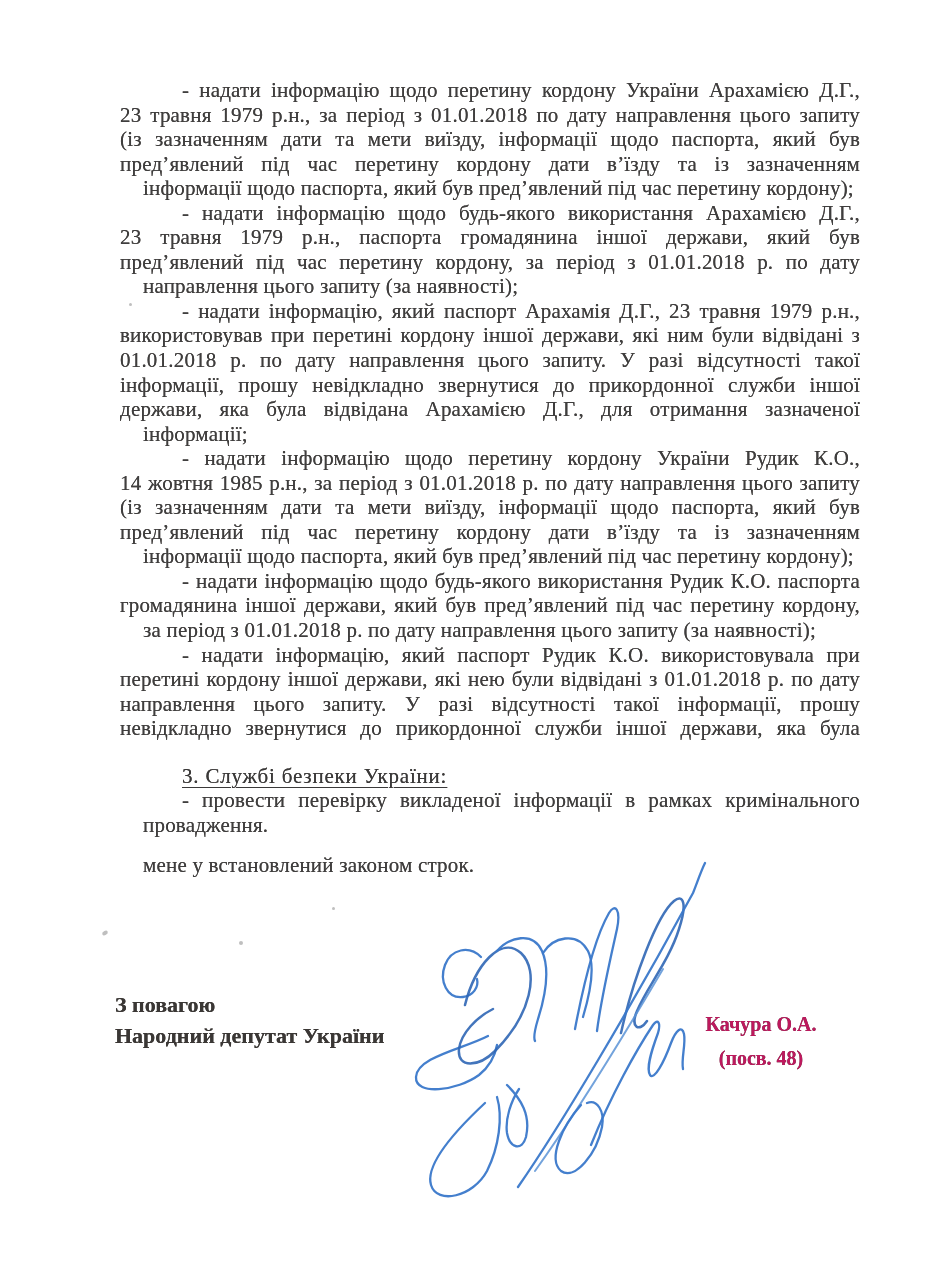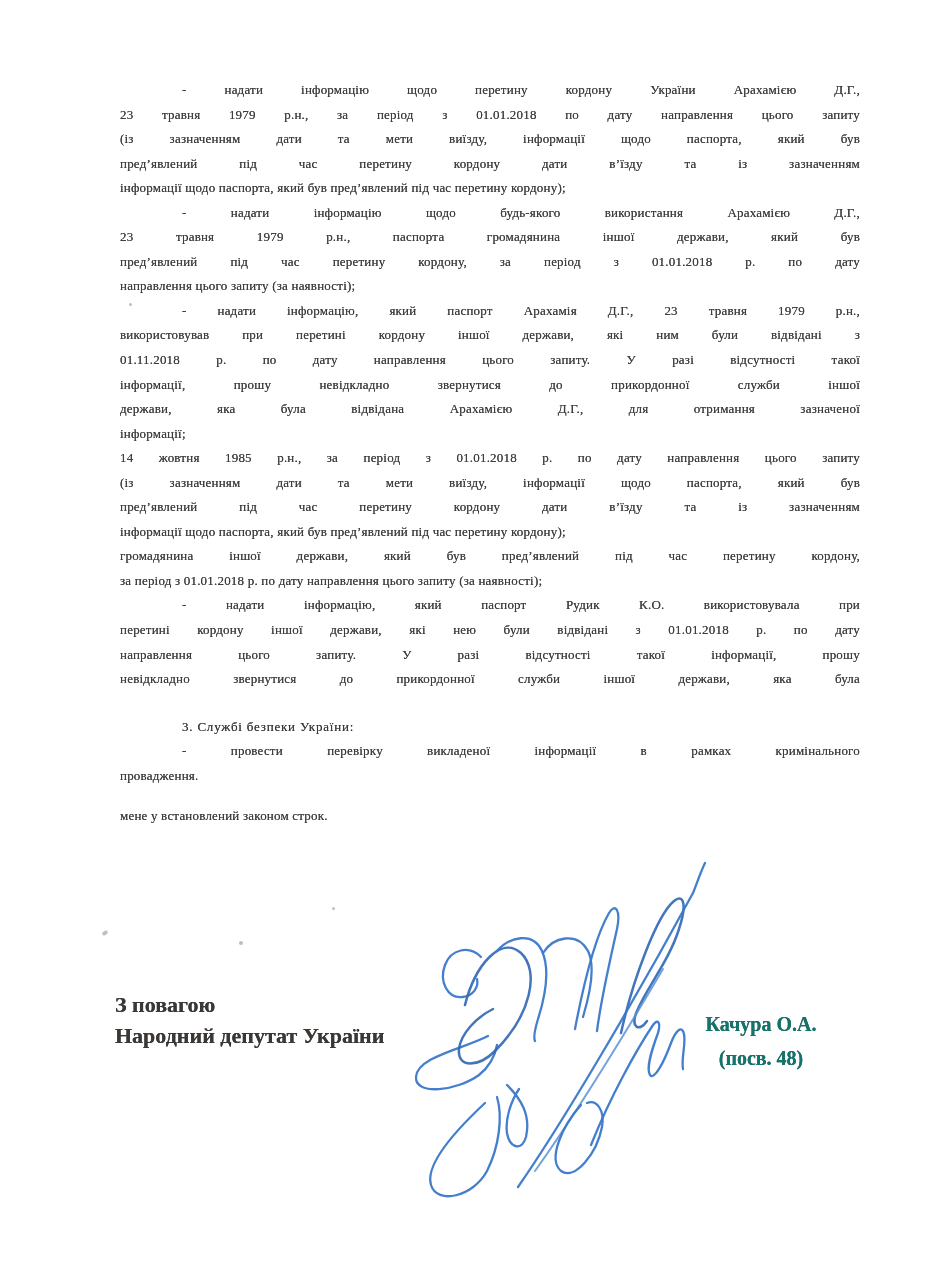--- a/index.html
+++ b/index.html
@@ -6,49 +6,49 @@
   body {
     width:930px; height:1280px; position:relative;
     background:#ffffff; overflow:hidden;
     font-family:"Liberation Serif", serif;
   }
   .page { position:absolute; inset:0; background:#ffffff; }
 
   
   .body-text {
     position:absolute; left:120px; top:78px; width:740px;
-    font-size:13px; color:#3f3e3e; letter-spacing:0.2px;
+    font-size:21px; color:#3f3e3e; letter-spacing:0.2px;
     text-rendering:optimizeLegibility;
   }
   .ln {
     line-height:24.55px; white-space:normal;
     text-align:justify; text-align-last:justify;
     text-shadow:0 0 0.4px #55504c;
   }
-  .ln.last { text-align-last:left; }
+  .ln.last { text-align-last:left;margin-left:23px; }
   .ln.ind  { padding-left:62px; }
 
   .sec3 { margin-top:23px; }
   .sec3 .heading {
     text-align:justify; text-align-last:left;
-    text-decoration-thickness:1.4px; text-underline-offset:4px;
+    text-decoration:underline; text-decoration-thickness:1.4px; text-underline-offset:4px;
     letter-spacing:0.8px; color:#3a3939;
   }
   .closing { margin-top:16px; }
 
   
   .signoff-left {
     position:absolute; left:115px; top:992px;
     font-weight:bold; font-size:22px; color:#3a3735; line-height:25px;
     text-shadow:0 0 0.4px #4a4540;
   }
   .signoff-left .role { margin-top:6px; }
   .signoff-right {
     position:absolute; right:84px; top:1012px; width:170px;
-    font-weight:bold; font-size:20px; color:#0f766e; text-align:center; line-height:25px;
+    font-weight:bold; font-size:20px; color:#be185d; text-align:center; line-height:25px;
     text-shadow:0 0 0.4px #4a4540;
   }
   .signoff-right .credential { margin-top:9px;font-family:Liberation Serif, serif; }
 
   
   .signature {
     position:absolute; left:385px; top:853px; width:345px; height:370px;
     pointer-events:none;
   }
   .signature path { fill:none; stroke-linecap:round; stroke-linejoin:round; }
@@ -73,28 +73,30 @@
     <div class="ln">23 травня 1979 р.н., за період з 01.01.2018 по дату направлення цього запиту</div>
     <div class="ln">(із зазначенням дати та мети виїзду, інформації щодо паспорта, який був</div>
     <div class="ln">пред’явлений під час перетину кордону дати в’їзду та із зазначенням</div>
     <div class="ln last">інформації щодо паспорта, який був пред’явлений під час перетину кордону);</div>
     <div class="ln ind">- надати інформацію щодо будь-якого використання Арахамією Д.Г.,</div>
     <div class="ln">23 травня 1979 р.н., паспорта громадянина іншої держави, який був</div>
     <div class="ln">пред’явлений під час перетину кордону, за період з 01.01.2018 р. по дату</div>
     <div class="ln last">направлення цього запиту (за наявності);</div>
     <div class="ln ind">- надати інформацію, який паспорт Арахамія Д.Г., 23 травня 1979 р.н.,</div>
     <div class="ln">використовував при перетині кордону іншої держави, які ним були відвідані з</div>
-    <div class="ln">01.11.2018 р. по дату направлення цього запиту. У разі відсутності такої</div>
+    <div class="ln">01.01.2018 р. по дату направлення цього запиту. У разі відсутності такої</div>
     <div class="ln">інформації, прошу невідкладно звернутися до прикордонної служби іншої</div>
     <div class="ln">держави, яка була відвідана Арахамією Д.Г., для отримання зазначеної</div>
     <div class="ln last">інформації;</div>
+    <div class="ln ind">- надати інформацію щодо перетину кордону України Рудик К.О.,</div>
     <div class="ln">14 жовтня 1985 р.н., за період з 01.01.2018 р. по дату направлення цього запиту</div>
     <div class="ln">(із зазначенням дати та мети виїзду, інформації щодо паспорта, який був</div>
     <div class="ln">пред’явлений під час перетину кордону дати в’їзду та із зазначенням</div>
     <div class="ln last">інформації щодо паспорта, який був пред’явлений під час перетину кордону);</div>
+    <div class="ln ind">- надати інформацію щодо будь-якого використання Рудик К.О. паспорта</div>
     <div class="ln">громадянина іншої держави, який був пред’явлений під час перетину кордону,</div>
     <div class="ln last">за період з 01.01.2018 р. по дату направлення цього запиту (за наявності);</div>
     <div class="ln ind">- надати інформацію, який паспорт Рудик К.О. використовувала при</div>
     <div class="ln">перетині кордону іншої держави, які нею були відвідані з 01.01.2018 р. по дату</div>
     <div class="ln">направлення цього запиту. У разі відсутності такої інформації, прошу</div>
     <div class="ln">невідкладно звернутися до прикордонної служби іншої держави, яка була</div>
 
     <div class="sec3">
       <div class="ln ind heading">3. Службі безпеки України:</div>
       <div class="ln ind">- провести перевірку викладеної інформації в рамках кримінального</div>

